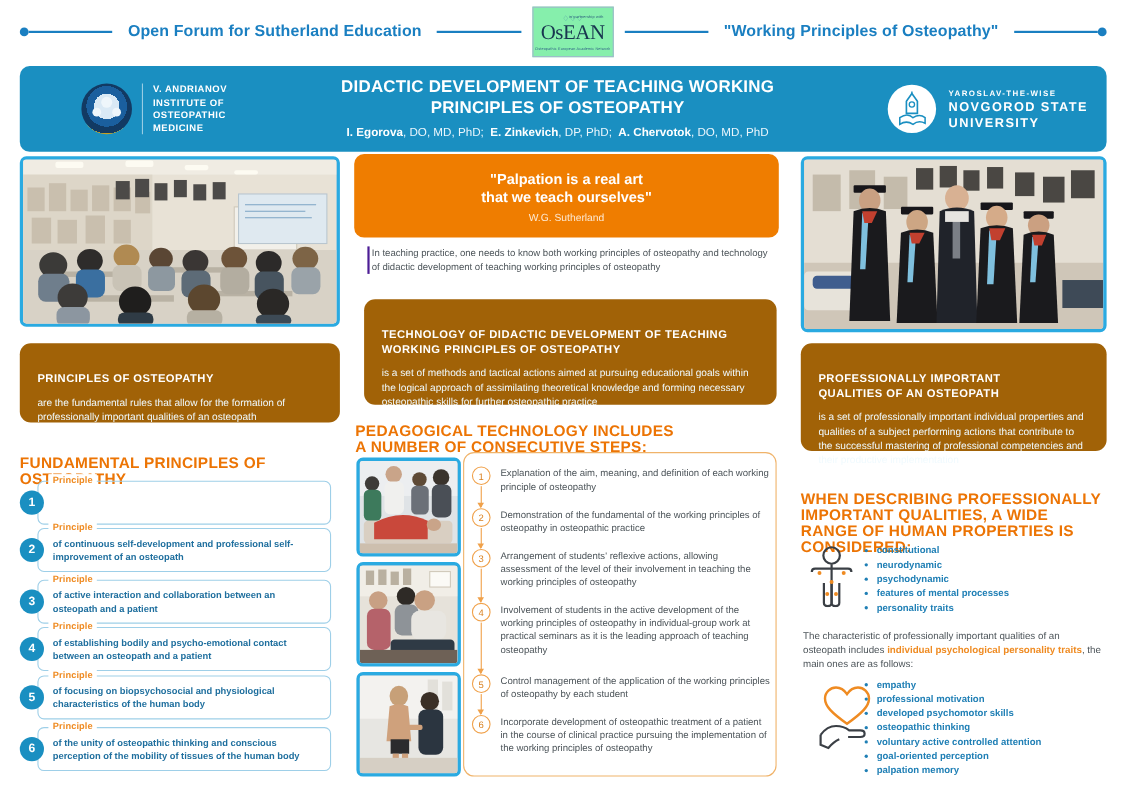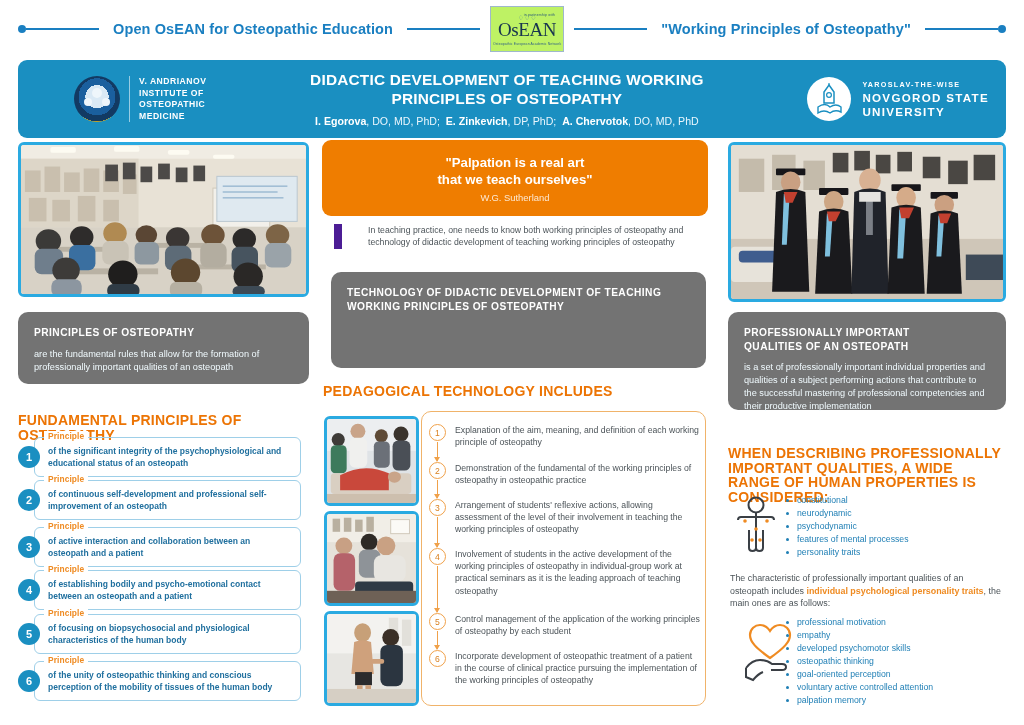--- a/index.html
+++ b/index.html
@@ -17,21 +17,21 @@
     position: absolute; left:0; top:0; width:1024px; height:58px;
     display:flex; align-items:center; padding: 0 18px;
   }
   .dot { width:8px; height:8px; border-radius:50%; background:#1a7fc1; flex:0 0 auto; }
   .rule { height:2px; background:#1a7fc1; flex:1 1 auto; }
   .forum-title {
     color:#1a7fc1; font-weight:bold; font-size:14.5px; letter-spacing:.1px;
     white-space:nowrap; padding: 0 14px;
   }
   .osean-logo {
-    width:74px; height:46px; border:1px solid #9fb8cc; background:#bef264;
+    width:74px; height:46px; border:1px solid #9fb8cc; background:#86efac;
     display:flex; flex-direction:column; align-items:center; justify-content:center;
     margin: 0 10px; flex:0 0 auto; position:relative;
   }
   .osean-partner { font-size:3.4px; color:#27567a; letter-spacing:.2px; position:absolute; top:6px; right:8px; }
   .osean-crown { font-size:7px; color:#3f7ca5; line-height:6px; margin-top:2px;}
   .osean-main { font-family:"Liberation Serif", serif; font-size:19px; color:#18354f; letter-spacing:-.4px; line-height:18px; }
   .osean-sub { font-size:3.4px; color:#2f5f86; letter-spacing:.15px; margin-top:3px; }
 
   
   .header-band {
@@ -66,21 +66,21 @@
   .uni-name { color:#fff; margin-left:11px; }
   .uni-small { font-size:7.2px; letter-spacing:1.3px; font-weight:bold; }
   .uni-big { font-size:11.6px; font-weight:bold; letter-spacing:1.3px; line-height:14px; margin-top:2px; }
 
   
   .photo {
     border:3px solid #2aaae1; border-radius:6px; position:absolute; overflow:hidden; background:#cfd8dd;
   }
   .photo .sky   { position:absolute; inset:0; }
   .blue-card {
-    position:absolute; background:#737373; border-radius:10px; color:#fff; padding:14px 16px;
+    position:absolute; background:#a16207; border-radius:10px; color:#fff; padding:26px 16px;
   }
   .blue-card h3 { font-size:10.2px; font-weight:bold; letter-spacing:.45px; line-height:13.5px; }
   .blue-card p  { font-size:9.2px; line-height:13px; margin-top:8px; color:#f0fafe; }
   .orange-head {
     position:absolute; color:#ec7404; font-weight:bold; font-size:14px;
     letter-spacing:.25px; line-height:14.5px;
   }
 
   
   .principle {
@@ -108,21 +108,21 @@
   .quote-card {
     position:absolute; left:322px; top:140px; width:386px; height:76px;
     background:#ef7d00; border-radius:9px; color:#fff; text-align:center;
     display:flex; flex-direction:column; align-items:center; justify-content:center;
   }
   .quote-text { font-weight:bold; font-size:13.2px; line-height:17px; }
   .quote-src  { font-size:9.4px; margin-top:4px; color:#fde9d3; }
 
   .intro-note {
     position:absolute; left:334px; top:224px; width:372px;
-    border-left:8px solid #4c1d95; padding-left:26px;
+    border-left:2px solid #4c1d95; padding-left:2px;
     color:#4c5459; font-size:8.7px; line-height:12.4px;
   }
 
   .steps-box {
     position:absolute; left:421px; top:411px; width:285px; height:295px;
     border:1px solid #f0b36a; border-radius:10px;
   }
   .step { position:absolute; left:8px; width:272px; display:flex; }
   .step-num {
     width:17px; height:17px; border-radius:50%; border:1px solid #f0a14a;
@@ -133,41 +133,41 @@
   .arrow { position:absolute; left:24px; width:1px; background:#f0a14a; }
   .arrow::after {
     content:""; position:absolute; left:-3px; bottom:-1px;
     border-left:3.5px solid transparent; border-right:3.5px solid transparent;
     border-top:5px solid #f0a14a;
   }
 
   
   .bullet-list { position:absolute; }
   .bullet-list li {
-    list-style:none; color:#1f7fb5; font-weight:normal; font-size:8.7px;
+    list-style:none; color:#1f7fb5; font-weight:bold; font-size:8.7px;
     line-height:13px; position:relative; padding-left:11px;
   }
   .bullet-list li::before {
     content:""; position:absolute; left:0; top:5px; width:3.4px; height:3.4px;
     border-radius:50%; background:#1f7fb5;
   }
   .para-right {
     position:absolute; color:#4c5459; font-size:8.9px; line-height:12.6px;
   }
   .para-right b { color:#ef8b22; }
 </style>
 </head>
 <body>
 
 <div class="poster">
 
   <div class="topbar">
     <span class="dot"></span>
     <span class="rule"></span>
-    <span class="forum-title">Open OsEAN for Osteopathic Education</span>
+    <span class="forum-title">Open Forum for Sutherland Education</span>
     <span class="rule"></span>
     <div class="osean-logo">
       <span class="osean-partner">in partnership with</span>
       <span class="osean-crown">♢♢♢</span>
       <span class="osean-main">OsEAN</span>
       <span class="osean-sub">Osteopathic European Academic Network</span>
     </div>
     <span class="rule"></span>
     <span class="forum-title">"Working Principles of Osteopathy"</span>
     <span class="rule"></span>
@@ -287,21 +287,20 @@
     <p>are the fundamental rules that allow for the formation of professionally important qualities of an osteopath</p>
   </div>
 
   <div class="orange-head" style="left:18px; top:413px; width:290px;">FUNDAMENTAL PRINCIPLES OF OSTEOPATHY</div>
 
   <div id="principles-container">
       <div class="principle" style="top: 437px;">
         <div class="pr-box"></div>
         <div class="pr-legend">Principle</div>
         <div class="pr-num">1</div>
-        <div class="pr-text">of the significant integrity of the psychophysiological and educational status of an osteopath</div>
       </div>
       <div class="principle" style="top: 480px;">
         <div class="pr-box"></div>
         <div class="pr-legend">Principle</div>
         <div class="pr-num">2</div>
         <div class="pr-text">of continuous self-development and professional self-improvement of an osteopath</div>
       </div>
       <div class="principle" style="top: 527px;">
         <div class="pr-box"></div>
         <div class="pr-legend">Principle</div>
@@ -335,24 +334,26 @@
       </div>
     <div class="quote-src">W.G. Sutherland</div>
   </div>
 
   <div class="intro-note">In teaching practice, one needs to know both working principles of osteopathy and technology of didactic development of teaching working principles of osteopathy</div>
 
   <div class="blue-card" style="left:331px; top:272px; width:375px; height:96px;">
     <h3 id="tech-title">
         <div>TECHNOLOGY OF DIDACTIC DEVELOPMENT OF TEACHING WORKING PRINCIPLES OF OSTEOPATHY</div>
       </h3>
+    <p>is a set of methods and tactical actions aimed at pursuing educational goals within the logical approach of assimilating theoretical knowledge and forming necessary osteopathic skills for further osteopathic practice</p>
   </div>
 
   <div class="orange-head" id="steps-heading" style="left:323px; top:384px; width:380px;">
       <div>PEDAGOGICAL TECHNOLOGY INCLUDES</div>
+      <div>A NUMBER OF CONSECUTIVE STEPS:</div>
     </div>
 
   <div class="photo" style="left:324px; top:416px; width:95px; height:90px;">
     <svg class="sky" viewBox="0 0 95 90" preserveAspectRatio="none">
       <rect width="95" height="90" fill="#dfe3e6"></rect>
       <rect x="0" y="0" width="95" height="34" fill="#eceef0"></rect>
       <g>
         <ellipse cx="12" cy="22" rx="7" ry="7" fill="#3e3b38"></ellipse>
           <rect x="4" y="28" width="17" height="30" rx="5" fill="#3d7a5c"></rect>
         <ellipse cx="33" cy="13" rx="8" ry="8" fill="#c9a489"></ellipse>
@@ -538,22 +539,22 @@
 
   <div style="position:absolute; left:742px; top:620px;">
     <svg width="56" height="62" viewBox="0 0 56 62">
       <path d="M28 38 C14 28 8 22 8 15 C8 9 13 5 18 5 C22 5 26 8 28 11 C30 8 34 5 38 5 C43 5 48 9 48 15 C48 22 42 28 28 38 Z" fill="none" stroke="#ef8b22" stroke-width="2.2"></path>
       <path d="M4 48 q6 -8 14 -8 q7 0 12 4 l10 0 q4 0 4 3 q0 3 -4 3 l-11 0" fill="none" stroke="#3a3f45" stroke-width="2"></path>
       <path d="M4 48 l0 9 l7 3 q5 -6 10 -8" fill="none" stroke="#3a3f45" stroke-width="2"></path>
     </svg>
   </div>
 
   <ul class="bullet-list" id="traits-list" style="left:786px; top:616px; width:232px;">
+      <li>empathy</li>
       <li>professional motivation</li>
-      <li>empathy</li>
       <li>developed psychomotor skills</li>
       <li>osteopathic thinking</li>
+      <li>voluntary active controlled attention</li>
       <li>goal-oriented perception</li>
-      <li>voluntary active controlled attention</li>
       <li>palpation memory</li>
     </ul>
 
 </div>
 
 </body></html>

